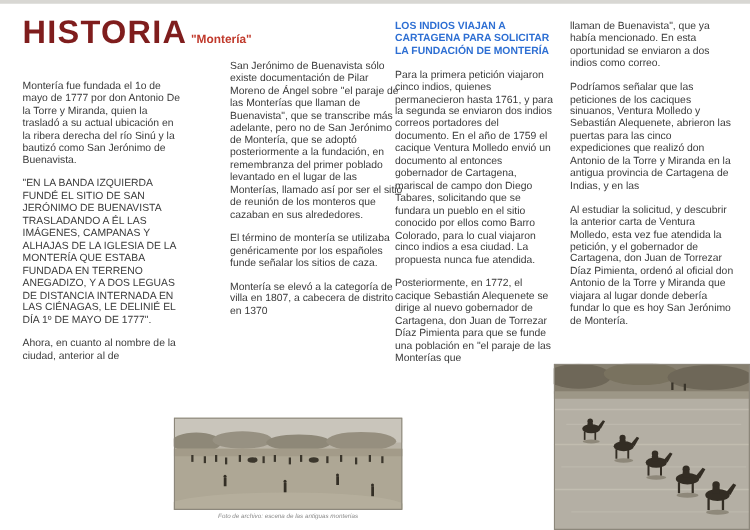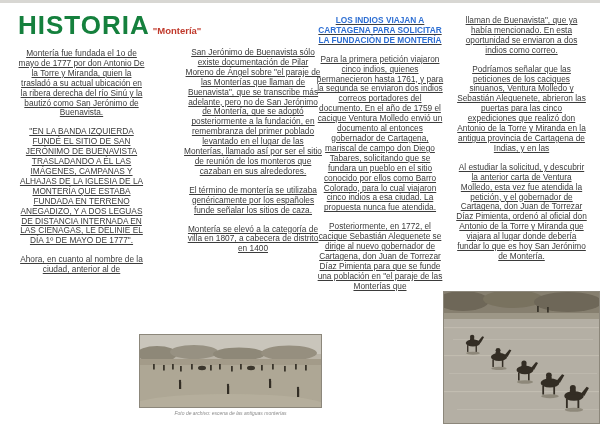--- a/index.html
+++ b/index.html
@@ -16,37 +16,36 @@
   }
   .top-edge {
     position: absolute; top: 0; left: 0;
     width: 600px; height: 3px;
     background: #d8d7d3;
   }
   .masthead { position: absolute; left: 18px; top: 10px; white-space: nowrap; }
   .title {
     display: inline; margin: 0;
     font-size: 26px; font-weight: bold; letter-spacing: 1px;
-    color: #15803d;
+    color: #7f1d1d;
   }
   .subtitle {
     display: inline-block; margin-left: 3px;
     font-size: 9.5px; font-weight: bold;
     color: #c0392b;
     vertical-align: baseline;
   }
   .col {
     position: absolute;
     font-size: 8.3px; line-height: 9.9px;
     color: #3b3b3b;
-    text-align: center;
-    text-decoration: underline;
+    text-align: left;
   }
   .col p { margin: 0 0 9px 0; }
-  .col1 { left: 18px;  top: 49px; width: 127px; }
+  .col1 { left: 18px;  top: 64px; width: 127px; }
   .col2 { left: 152px; top: 48px; width: 138px; margin-left: 32px; }
   .col3 { left: 316px; top: 16px; width: 128px; }
   .col4 { left: 456px; top: 16px; width: 131px; }
   .blue-heading {
     margin: 0 0 9px 0;
     font-size: 8.3px; line-height: 9.9px;
     font-weight: bold;
     color: #2e6fd3;
   }
   .photo { position: absolute; margin: 0; padding: 0; }
@@ -72,21 +71,21 @@
 
   <section class="col col1">
     <p>Montería fue fundada el 1o de mayo de 1777 por don Antonio De la Torre y Miranda, quien la trasladó a su actual ubicación en la ribera derecha del río Sinú y la bautizó como San Jerónimo de Buenavista.</p>
     <p>"EN LA BANDA IZQUIERDA FUNDÉ EL SITIO DE SAN JERÓNIMO DE BUENAVISTA TRASLADANDO A ÉL LAS IMÁGENES, CAMPANAS Y ALHAJAS DE LA IGLESIA DE LA MONTERÍA QUE ESTABA FUNDADA EN TERRENO ANEGADIZO, Y A DOS LEGUAS DE DISTANCIA INTERNADA EN LAS CIÉNAGAS, LE DELINIÉ EL DÍA 1º DE MAYO DE 1777".</p>
     <p>Ahora, en cuanto al nombre de la ciudad, anterior al de</p>
   </section>
 
   <section class="col col2">
     <p>San Jerónimo de Buenavista sólo existe documentación de Pilar Moreno de Ángel sobre "el paraje de las Monterías que llaman de Buenavista", que se transcribe más adelante, pero no de San Jerónimo de Montería, que se adoptó posteriormente a la fundación, en remembranza del primer poblado levantado en el lugar de las Monterías, llamado así por ser el sitio de reunión de los monteros que cazaban en sus alrededores.</p>
     <p>El término de montería se utilizaba genéricamente por los españoles funde señalar los sitios de caza.</p>
-    <p>Montería se elevó a la categoría de villa en 1807, a cabecera de distrito en 1400</p>
+    <p>Montería se elevó a la categoría de villa en 1807, a cabecera de distrito en 1370</p>
   </section>
 
   <section class="col col3">
     <h2 class="blue-heading">LOS INDIOS VIAJAN A CARTAGENA PARA SOLICITAR LA FUNDACIÓN DE MONTERÍA</h2>
     <p>Para la primera petición viajaron cinco indios, quienes permanecieron hasta 1761, y para la segunda se enviaron dos indios correos portadores del documento. En el año de 1759 el cacique Ventura Molledo envió un documento al entonces gobernador de Cartagena, mariscal de campo don Diego Tabares, solicitando que se fundara un pueblo en el sitio conocido por ellos como Barro Colorado, para lo cual viajaron cinco indios a esa ciudad. La propuesta nunca fue atendida.</p>
     <p>Posteriormente, en 1772, el cacique Sebastián Alequenete se dirige al nuevo gobernador de Cartagena, don Juan de Torrezar Díaz Pimienta para que se funde una población en "el paraje de las Monterías que</p>
   </section>
 
   <section class="col col4">
     <p>llaman de Buenavista", que ya había mencionado. En esta oportunidad se enviaron a dos indios como correo.</p>

